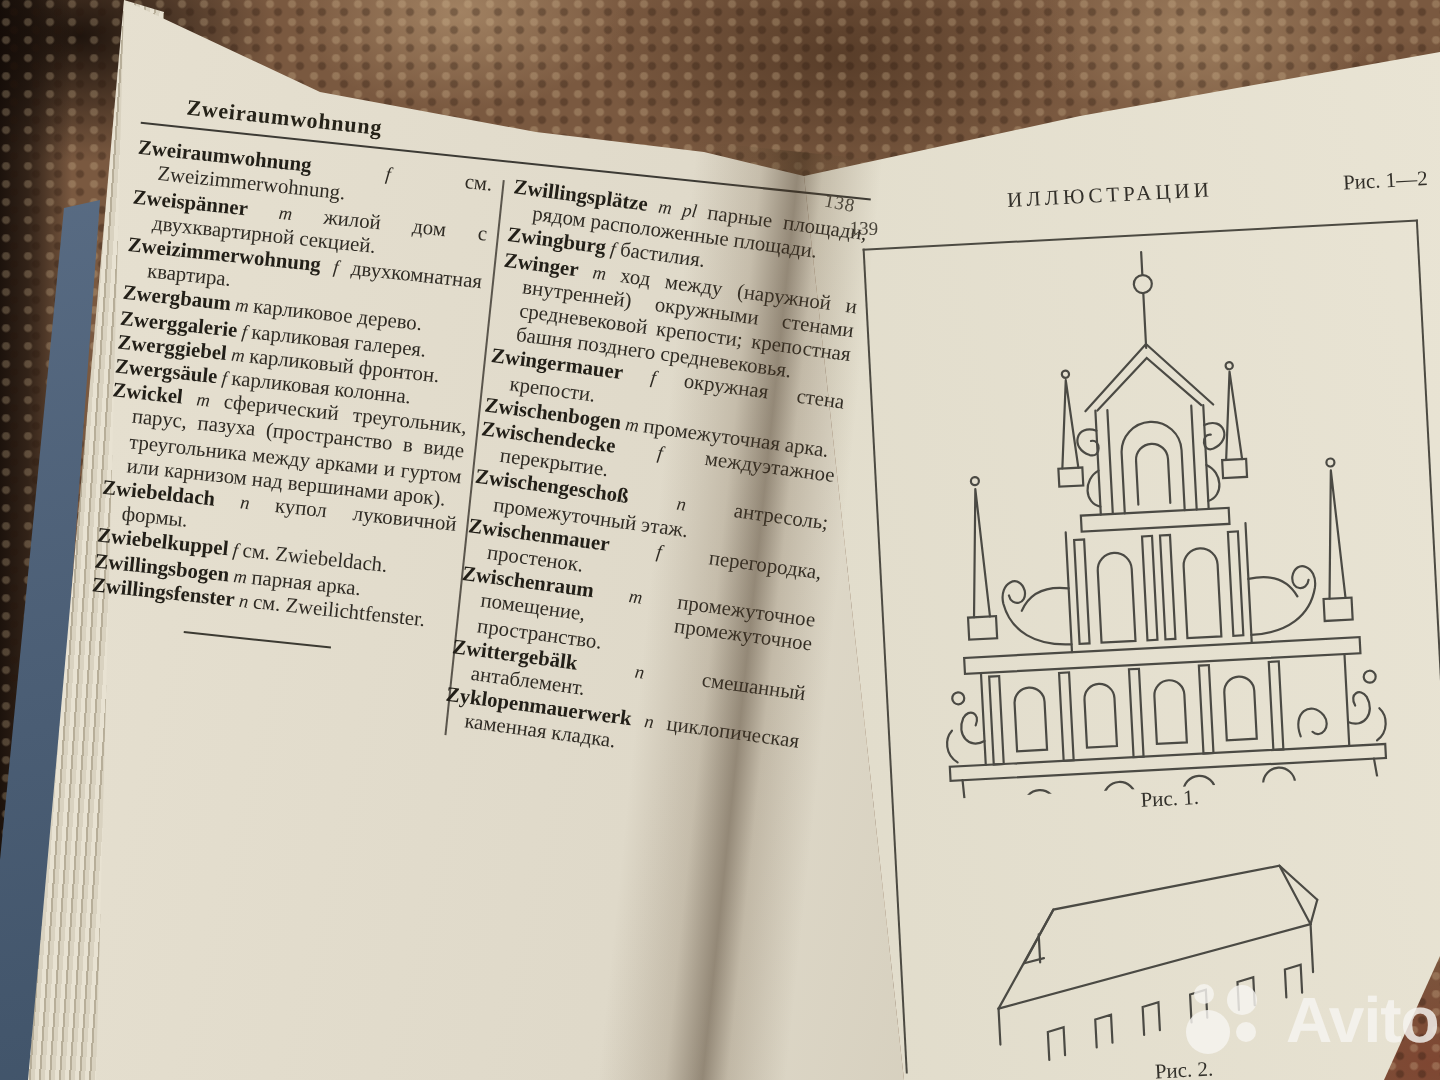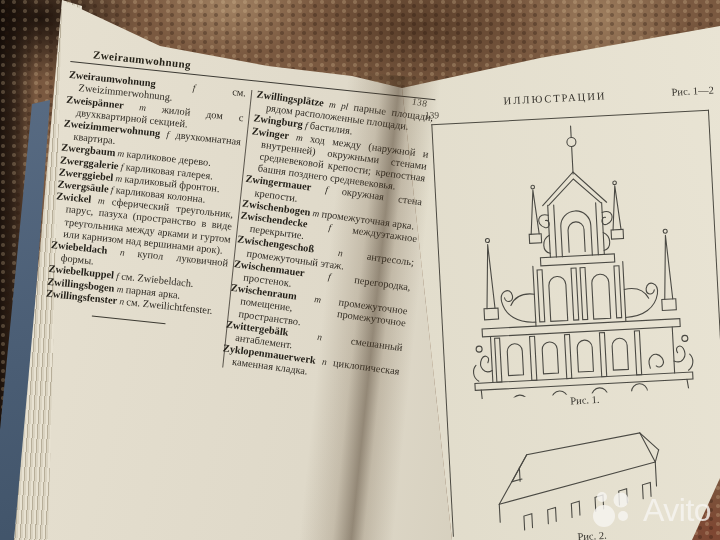--- a/index.html
+++ b/index.html
@@ -85,21 +85,21 @@
   }
   .fig-svg{display:block;margin:4px auto 0;}
   .fig-caption{text-align:center;font-size:10.5px;margin-top:1px;color:#33312b;}
   
   .watermark{
     position:absolute;left:592px;top:489px;display:flex;align-items:center;
     opacity:.82;
   }
   .wm-text{
     font-family:"Liberation Sans","DejaVu Sans",sans-serif;
-    font-weight:normal;font-size:32px;color:#f7f5f1;letter-spacing:-.5px;margin-left:5px;line-height:40px;
+    font-weight:bold;font-size:32px;color:#f7f5f1;letter-spacing:-.5px;margin-left:5px;line-height:40px;
   }
 </style>
 </head>
 <body>
 
 <div class="scene">
   <div class="carpet-dots"></div>
   <div class="book-cover"></div>
   <div class="page-stack"></div>
   <div class="page-left"></div>

